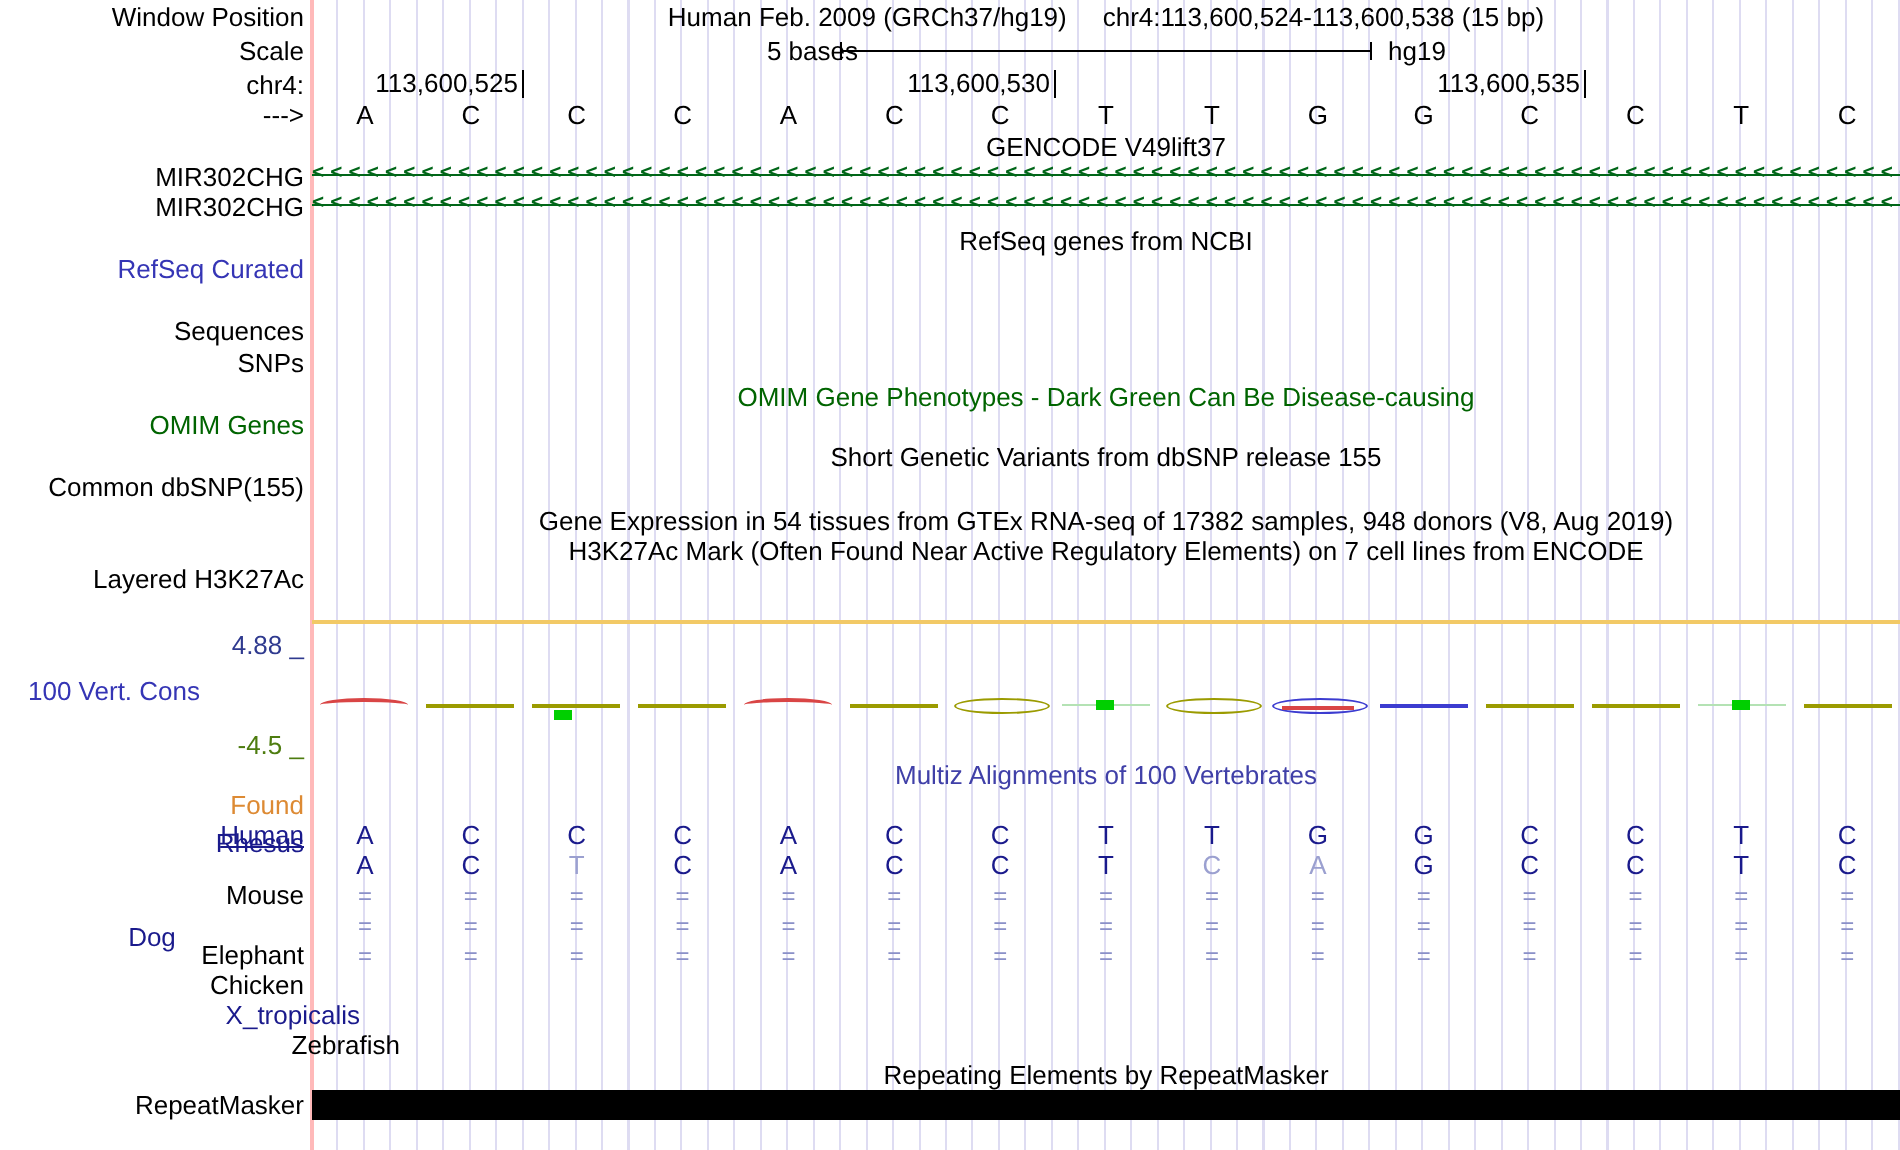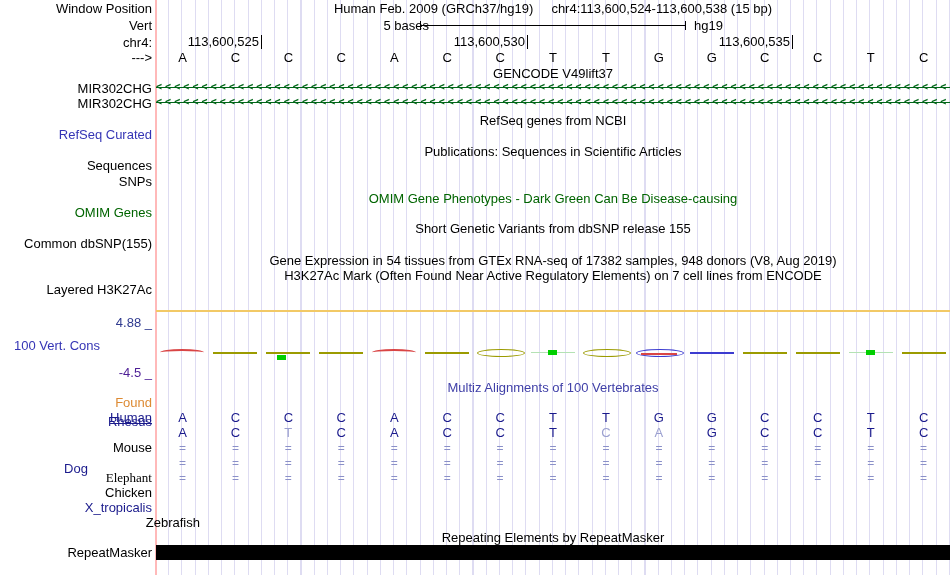--- a/index.html
+++ b/index.html
@@ -12,21 +12,21 @@
   .lbl.w100{width:100px}
   .ctr{position:absolute;left:156px;width:794px;height:15px;line-height:15px;text-align:center;white-space:nowrap}
   .baserow{position:absolute;left:156px;width:794px;height:15px;line-height:15px;display:flex}
   .baserow span{flex:1;text-align:center}
   .navy{color:#1a1a8c}
   .green{color:#000000}
   .omim{color:#006400}
   .blue{color:#3535b5}
   .titleblue{color:#4040a8}
   .orange{color:#dd8a33}
-  .maroon{color:#4c1d95}
+  .maroon{color:#4d7c0f}
   .dnavy{color:#2f3a8f}
   .dim{color:#9ba0d0}
   .eqrow span{color:#8a90c8;font-size:12px}
   .coord{position:absolute;top:35px;height:14px;line-height:14px;border-right:1px solid #000;padding-right:2px;white-space:nowrap}
   .bracket{position:absolute;left:420px;top:21px;width:264px;height:9px;
            border-left:1px solid #000;border-right:1px solid #000;
            background:linear-gradient(#000 0 0) center/100% 1px no-repeat}
   .scaleval{position:absolute;left:344px;top:18px;width:85px;height:15px;line-height:15px;text-align:right}
   .hg19{position:absolute;left:694px;top:18px;height:15px;line-height:15px}
   .generow{position:absolute;left:156px;width:794px;height:13px;line-height:13px;overflow:hidden;white-space:nowrap;
@@ -51,21 +51,21 @@
 
 <div class="browser">
   <div class="grid"></div>
   <div class="guideline"></div>
 
   <div class="lbl" style="top:1px">Window Position</div>
   <div class="ctr" style="top:1px">
     <span>Human Feb. 2009 (GRCh37/hg19)</span><span class="titlegap"></span><span>chr4:113,600,524-113,600,538 (15 bp)</span>
   </div>
 
-  <div class="lbl" style="top:18px">Vert</div>
+  <div class="lbl" style="top:18px">Scale</div>
   <div class="scaleval">5 bases</div>
   <div class="bracket"></div>
   <div class="hg19">hg19</div>
 
   <div class="lbl" style="top:35px">chr4:</div>
   <div class="coord" style="right:688px">113,600,525</div>
   <div class="coord" style="right:422px">113,600,530</div>
   <div class="coord" style="right:157px">113,600,535</div>
 
   <div class="lbl" style="top:50px">---&gt;</div>
@@ -88,21 +88,20 @@
     </div>
 
   <div class="ctr" style="top:66px">GENCODE V49lift37</div>
   <div class="lbl green" style="top:81px">MIR302CHG</div>
   <div class="generow" style="top:81px" id="generow1">&lt;&lt;&lt;&lt;&lt;&lt;&lt;&lt;&lt;&lt;&lt;&lt;&lt;&lt;&lt;&lt;&lt;&lt;&lt;&lt;&lt;&lt;&lt;&lt;&lt;&lt;&lt;&lt;&lt;&lt;&lt;&lt;&lt;&lt;&lt;&lt;&lt;&lt;&lt;&lt;&lt;&lt;&lt;&lt;&lt;&lt;&lt;&lt;&lt;&lt;&lt;&lt;&lt;&lt;&lt;&lt;&lt;&lt;&lt;&lt;&lt;&lt;&lt;&lt;&lt;&lt;&lt;&lt;&lt;&lt;&lt;&lt;&lt;&lt;&lt;&lt;&lt;&lt;&lt;&lt;&lt;&lt;&lt;&lt;&lt;&lt;&lt;&lt;&lt;&lt;&lt;&lt;</div>
   <div class="lbl green" style="top:96px">MIR302CHG</div>
   <div class="generow" style="top:96px" id="generow2">&lt;&lt;&lt;&lt;&lt;&lt;&lt;&lt;&lt;&lt;&lt;&lt;&lt;&lt;&lt;&lt;&lt;&lt;&lt;&lt;&lt;&lt;&lt;&lt;&lt;&lt;&lt;&lt;&lt;&lt;&lt;&lt;&lt;&lt;&lt;&lt;&lt;&lt;&lt;&lt;&lt;&lt;&lt;&lt;&lt;&lt;&lt;&lt;&lt;&lt;&lt;&lt;&lt;&lt;&lt;&lt;&lt;&lt;&lt;&lt;&lt;&lt;&lt;&lt;&lt;&lt;&lt;&lt;&lt;&lt;&lt;&lt;&lt;&lt;&lt;&lt;&lt;&lt;&lt;&lt;&lt;&lt;&lt;&lt;&lt;&lt;&lt;&lt;&lt;&lt;&lt;&lt;</div>
 
   <div class="ctr" style="top:113px">RefSeq genes from NCBI</div>
   <div class="lbl blue" style="top:127px">RefSeq Curated</div>
-  <div class="ctr" style="top:144px">Publications: Sequences in Scientific Articles</div>
   <div class="lbl" style="top:158px">Sequences</div>
   <div class="lbl" style="top:174px">SNPs</div>
   <div class="ctr omim" style="top:191px">OMIM Gene Phenotypes - Dark Green Can Be Disease-causing</div>
   <div class="lbl omim" style="top:205px">OMIM Genes</div>
   <div class="ctr" style="top:221px">Short Genetic Variants from dbSNP release 155</div>
   <div class="lbl" style="top:236px">Common dbSNP(155)</div>
   <div class="ctr" style="top:253px">Gene Expression in 54 tissues from GTEx RNA-seq of 17382 samples, 948 donors (V8, Aug 2019)</div>
   <div class="ctr" style="top:268px">H3K27Ac Mark (Often Found Near Active Regulatory Elements) on 7 cell lines from ENCODE</div>
   <div class="lbl" style="top:282px">Layered H3K27Ac</div>
   <div class="hline-orange"></div>
@@ -200,39 +199,39 @@
         <span>=</span>
         <span>=</span>
         <span>=</span>
         <span>=</span>
         <span>=</span>
         <span>=</span>
         <span>=</span>
         <span>=</span>
         <span>=</span>
       </div>
-      <div class="lbl green" style="top: 470px; font-family: Liberation Serif, serif;">Elephant</div>
+      <div class="lbl green" style="top: 470px;">Elephant</div>
       <div class="baserow eqrow" style="top: 471px;">
         <span>=</span>
         <span>=</span>
         <span>=</span>
         <span>=</span>
         <span>=</span>
         <span>=</span>
         <span>=</span>
         <span>=</span>
         <span>=</span>
         <span>=</span>
         <span>=</span>
         <span>=</span>
         <span>=</span>
         <span>=</span>
         <span>=</span>
       </div>
       <div class="lbl green" style="top: 485px;">Chicken</div>
-      <div class="lbl navy" style="top: 500px;">X_tropicalis</div>
+      <div class="lbl navy" style="top: 500px; padding-left: 28px;">X_tropicalis</div>
       <div class="lbl green" style="top: 515px; margin-left: 48px;">Zebrafish</div>
     </div>
 
   <div class="ctr" style="top:530px">Repeating Elements by RepeatMasker</div>
   <div class="lbl" style="top:545px">RepeatMasker</div>
   <div class="blackbar"></div>
 </div>
 
 </body></html>

